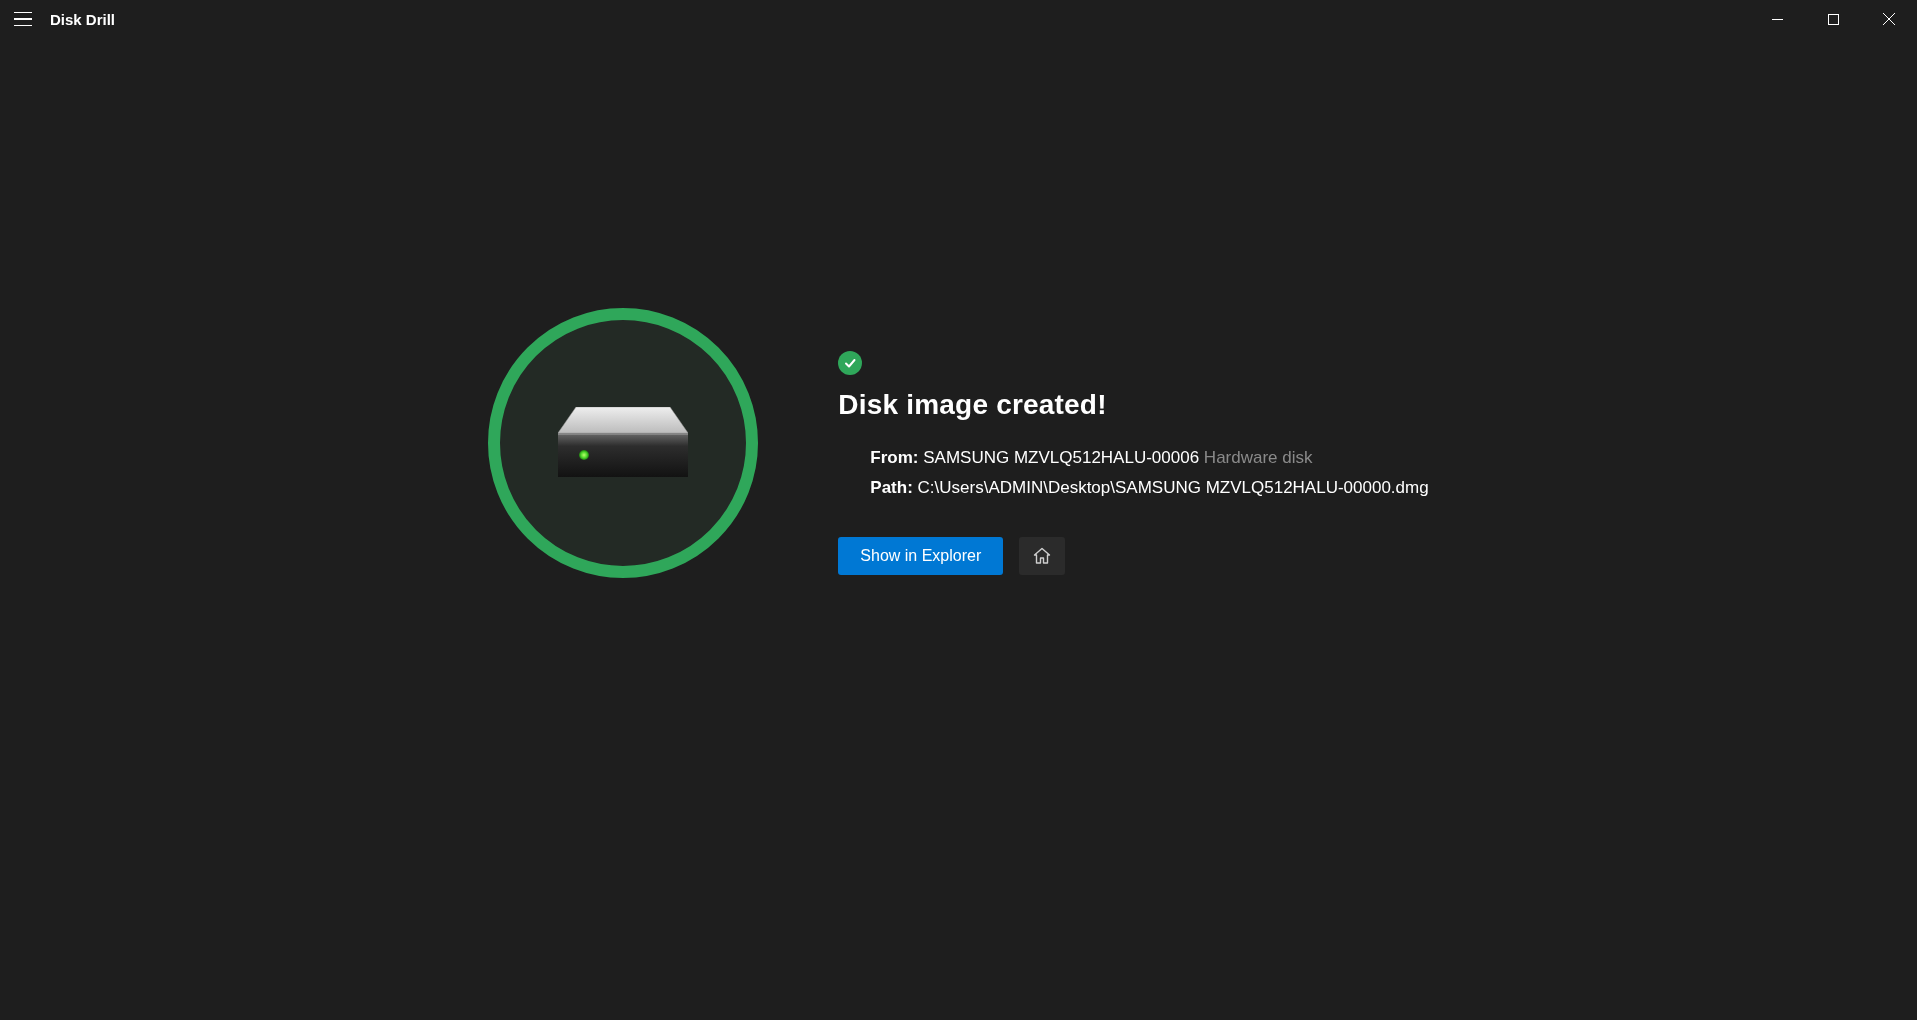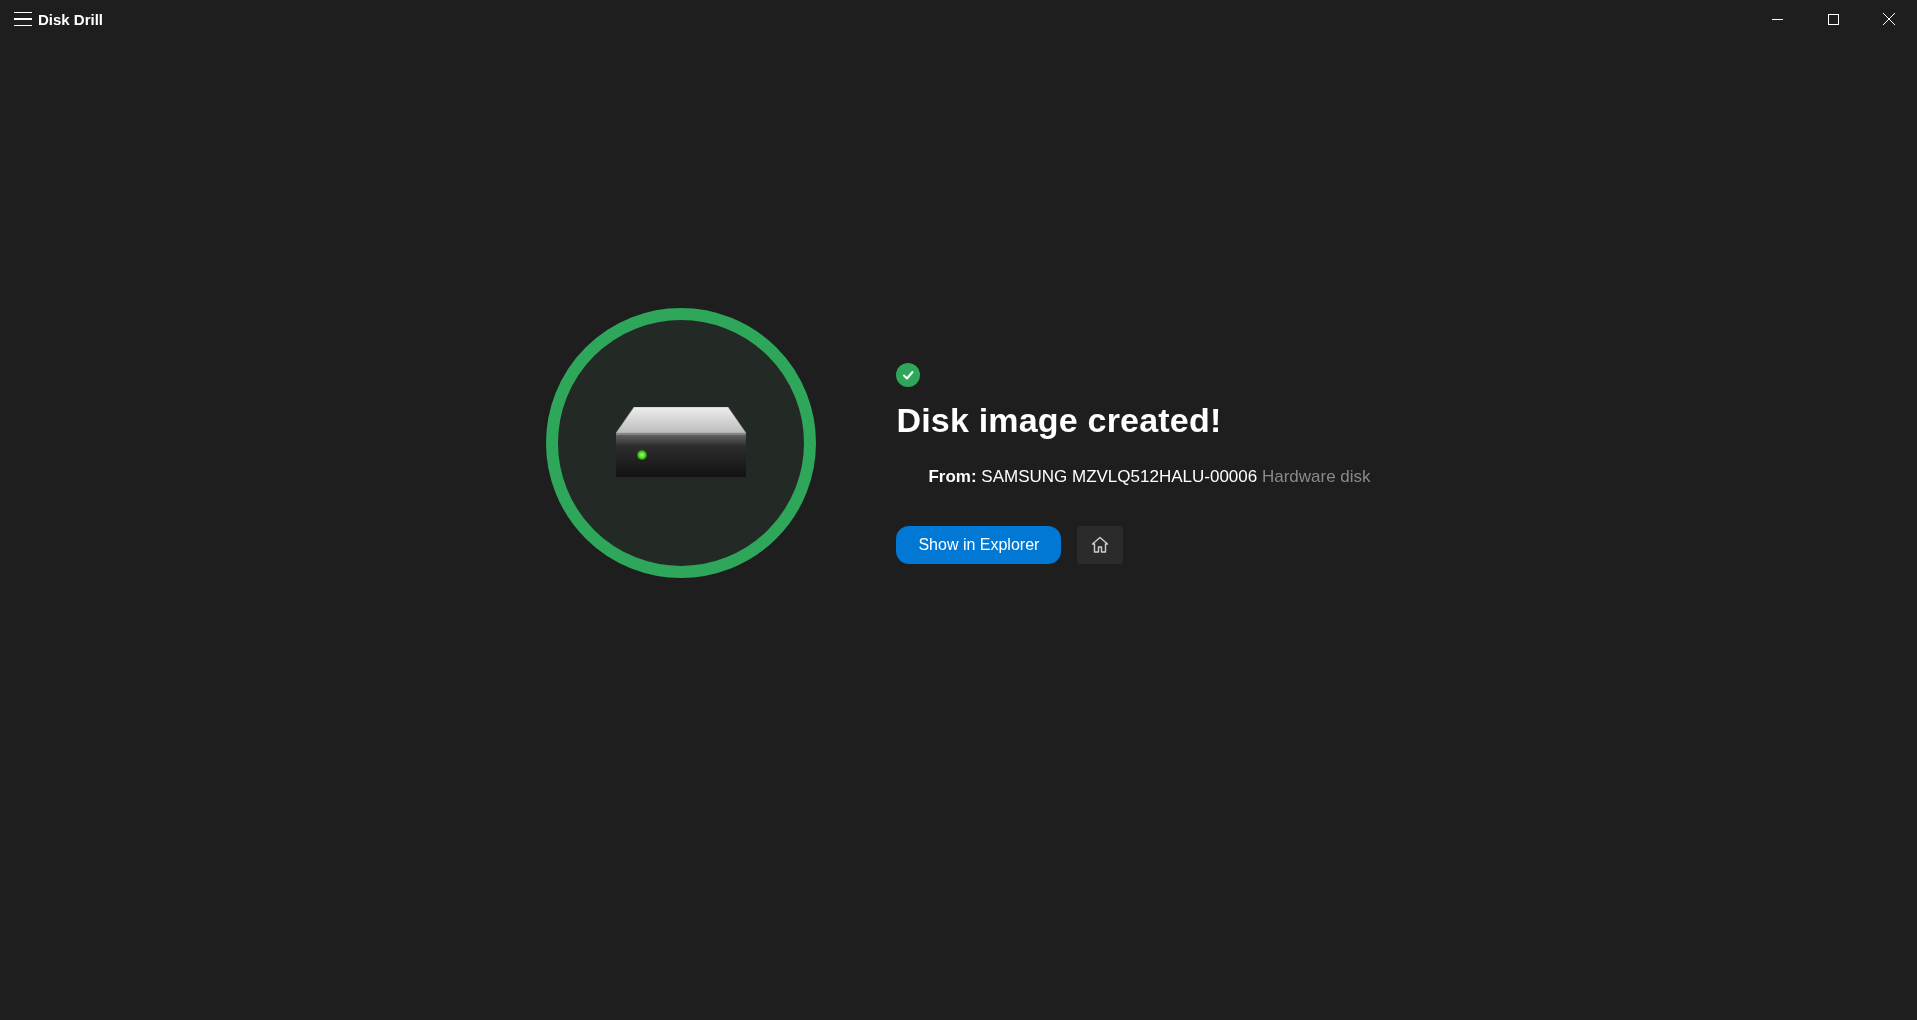--- a/index.html
+++ b/index.html
@@ -18,21 +18,21 @@
     .titlebar {
       height: 38px;
       display: flex;
       align-items: center;
       justify-content: space-between;
       padding: 0 0 0 14px;
     }
     .titlebar-left {
       display: flex;
       align-items: center;
-      gap: 2px;
+      gap: 14px;
     }
     .hamburger {
       width: 22px;
       height: 22px;
       display: flex;
       flex-direction: column;
       justify-content: center;
       gap: 5px;
       cursor: pointer;
     }
@@ -100,21 +100,21 @@
       width: 24px;
       height: 24px;
       border-radius: 50%;
       background: #2fa75a;
       display: flex;
       align-items: center;
       justify-content: center;
       margin-bottom: 14px;
     }
     .main-heading {
-      font-size: 34px;
+      font-size: 28px;
       font-weight: 600;
       color: #ffffff;
       margin-bottom: 22px;
       letter-spacing: 0.2px;
     }
     .detail-row {
       font-size: 17px;
       line-height: 30px;
       color: #ffffff;
     }
@@ -133,21 +133,21 @@
       display: flex;
       gap: 16px;
       margin-top: 34px;
     }
     .btn-primary {
       background: #0078d4;
       color: #ffffff;
       border: none;
       padding: 9px 22px;
       font-size: 16px;
-      border-radius: 13px;
+      border-radius: 3px;
       cursor: pointer;
       font-family: inherit;
     }
     .btn-icon {
       background: #2b2b2b;
       border: none;
       width: 46px;
       height: 38px;
       border-radius: 3px;
       display: flex;
@@ -227,20 +227,25 @@
       <div class="main-heading">Disk image created!</div>
 
       <div class="detail-row">
         <span class="detail-label">From:</span>
         <span> </span>
         <span class="detail-value">SAMSUNG MZVLQ512HALU-00006</span>
         <span> </span>
         <span class="detail-muted">Hardware disk</span>
       </div>
 
+      <div class="detail-row">
+        <span class="detail-label">Path:</span>
+        <span> </span>
+        <span class="detail-value">C:\Users\ADMIN\Desktop\SAMSUNG MZVLQ512HALU-00000.dmg</span>
+      </div>
 
       <div class="button-row">
         <button class="btn-primary">Show in Explorer</button>
         <button class="btn-icon">
           <svg width="20" height="20" viewBox="0 0 20 20">
             <path d="M10 2.5 L2.5 9 L4.5 9 L4.5 17 L8.5 17 L8.5 12 L11.5 12 L11.5 17 L15.5 17 L15.5 9 L17.5 9 Z" fill="none" stroke="#cfcfcf" stroke-width="1.4" stroke-linejoin="round"></path>
           </svg>
         </button>
       </div>
     </div>

